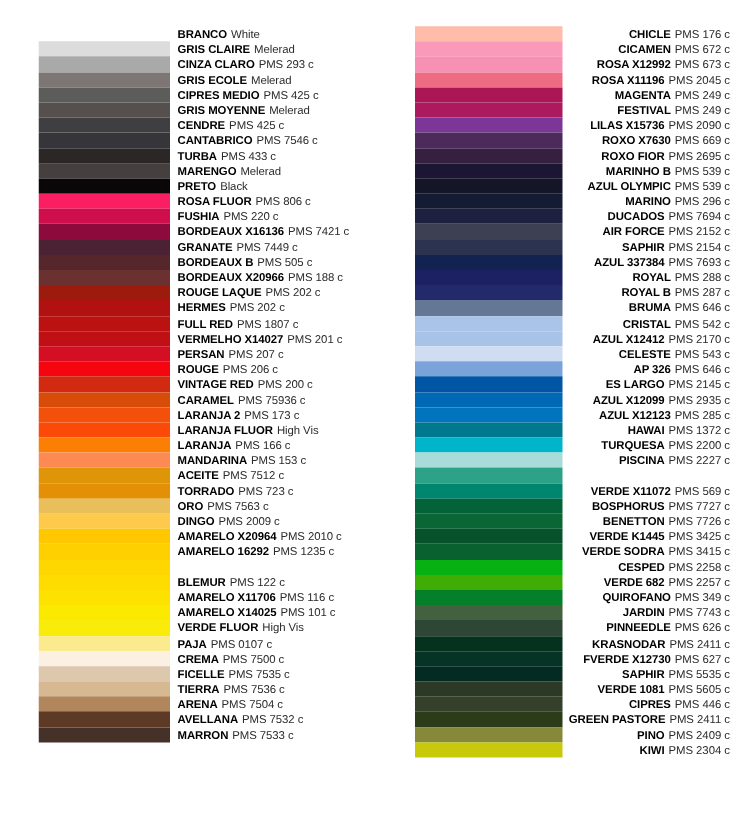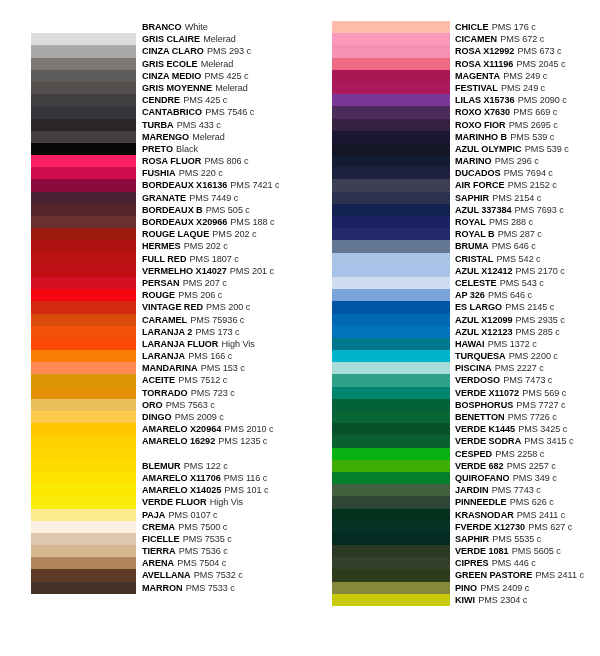--- a/index.html
+++ b/index.html
@@ -42,21 +42,21 @@
     flex: 1 1 auto;
     display: flex;
     align-items: center;
     white-space: nowrap;
     font-size: 9.1px;
     line-height: 12.2px;
     color: #1a1a1a;
     letter-spacing: -0.05px;
   }
   .column-left .label  { padding-left: 6px; }
-  .column-right .label { padding-left: 5px; }
+  .column-right .label { padding-left: 5px; justify-content: flex-end; }
 
   .name {
     font-weight: bold;
     color: #000000;
   }
   .code {
     font-weight: normal;
     color: #2b2b2b;
     margin-left: 3.2px;
   }
@@ -91,21 +91,21 @@
       <div class="row">
         <div class="swatch" style="background-color: rgb(125, 118, 116);"></div>
         <div class="label">
           <span class="name">GRIS ECOLE</span>
           <span class="code">Melerad</span>
         </div>
       </div>
       <div class="row">
         <div class="swatch" style="background-color: rgb(92, 92, 90);"></div>
         <div class="label">
-          <span class="name">CINZA MEDIO</span>
+          <span class="name">CIPRES MEDIO</span>
           <span class="code">PMS 425 c</span>
         </div>
       </div>
       <div class="row">
         <div class="swatch" style="background-color: rgb(85, 80, 78);"></div>
         <div class="label">
           <span class="name">GRIS MOYENNE</span>
           <span class="code">Melerad</span>
         </div>
       </div>
@@ -592,24 +592,20 @@
       </div>
       <div class="row">
         <div class="swatch" style="background-color: rgb(168, 220, 217);"></div>
         <div class="label">
           <span class="name">PISCINA</span>
           <span class="code">PMS 2227 c</span>
         </div>
       </div>
       <div class="row">
         <div class="swatch" style="background-color: rgb(46, 162, 137);"></div>
-        <div class="label">
-          <span class="name">VERDOSO</span>
-          <span class="code">PMS 7473 c</span>
-        </div>
       </div>
       <div class="row">
         <div class="swatch" style="background-color: rgb(0, 133, 111);"></div>
         <div class="label">
           <span class="name">VERDE X11072</span>
           <span class="code">PMS 569 c</span>
         </div>
       </div>
       <div class="row">
         <div class="swatch" style="background-color: rgb(4, 98, 57);"></div>

